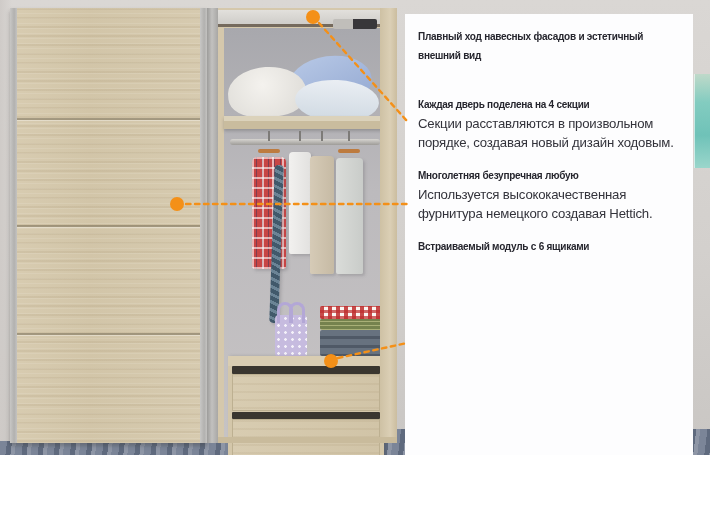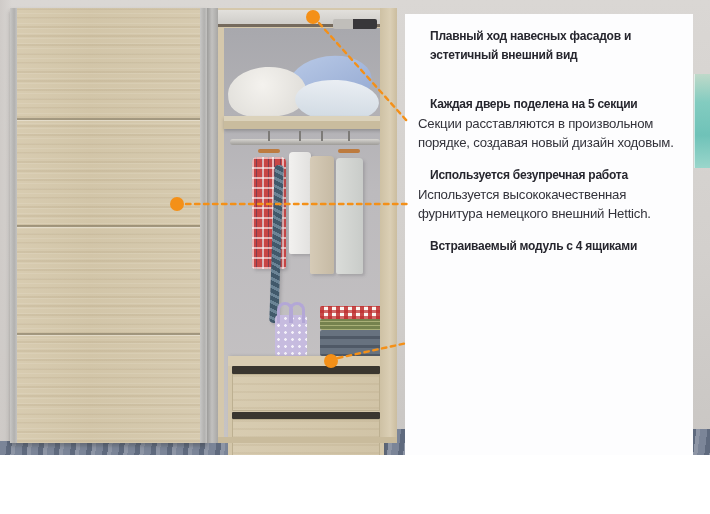--- a/index.html
+++ b/index.html
@@ -119,21 +119,21 @@
       repeating-linear-gradient(180deg,rgba(151,129,92,.10) 0 2px,rgba(0,0,0,0) 2px 8px),
       linear-gradient(90deg,#D8CCB1,#D1C4A7);}
   .drawer-face.f1{top:18px;} .drawer-face.f2{top:63px;}
   .plinth{position:absolute;left:0;top:429px;width:179px;height:6px;background:var(--oak-dark);}
 
   
   .panel{position:absolute;left:405px;top:14px;width:288px;height:441px;background:#FDFDFE;
     padding:13px 6px 0 13px;color:var(--ink);}
   .block{margin-bottom:14px;}
   .block.first{margin-bottom:30px;}
-  .block h3{font-size:12px;font-weight:700;line-height:19px;letter-spacing:-0.25px;color:#26262E;margin-left:12px;}
+  .block h3{font-size:10px;font-weight:700;line-height:19px;letter-spacing:-0.25px;color:#26262E;}
   .block p{font-size:13.2px;line-height:19px;letter-spacing:-0.2px;color:#33333B;}
 
   
   .overlay{position:absolute;left:0;top:0;width:710px;height:514px;pointer-events:none;}
   .overlay line{stroke:var(--accent);stroke-width:2.4;stroke-dasharray:4.5 4.5;stroke-linecap:round;}
   .overlay circle{fill:var(--accent);}
 </style>
 </head>
 <body>
 
@@ -197,29 +197,29 @@
       <div class="open-right-panel"></div>
       <div class="plinth"></div>
     </div>
   </div>
 
   <div class="panel">
     <div class="block first">
       <h3>Плавный ход навесных фасадов и эстетичный внешний вид</h3>
     </div>
     <div class="block">
-      <h3>Каждая дверь поделена на 5 секции</h3>
+      <h3>Каждая дверь поделена на 4 секции</h3>
       <p>Секции расставляются в произвольном порядке, создавая новый дизайн ходовым.</p>
     </div>
     <div class="block">
-      <h3>Используется безупречная работа</h3>
-      <p>Используется высококачественная фурнитура немецкого внешний Hettich.</p>
+      <h3>Многолетняя безупречная любую</h3>
+      <p>Используется высококачественная фурнитура немецкого создавая Hettich.</p>
     </div>
     <div class="block">
-      <h3>Встраиваемый модуль с 4 ящиками</h3>
+      <h3>Встраиваемый модуль с 6 ящиками</h3>
     </div>
   </div>
 
   <svg class="overlay" viewBox="0 0 710 514" xmlns="http://www.w3.org/2000/svg">
     <line x1="319" y1="23" x2="407" y2="121"></line>
     <line x1="186" y1="204" x2="407" y2="204"></line>
     <line x1="338" y1="358" x2="407" y2="343"></line>
     <circle cx="313" cy="17" r="7"></circle>
     <circle cx="177" cy="204" r="7"></circle>
     <circle cx="331" cy="361" r="7"></circle>

